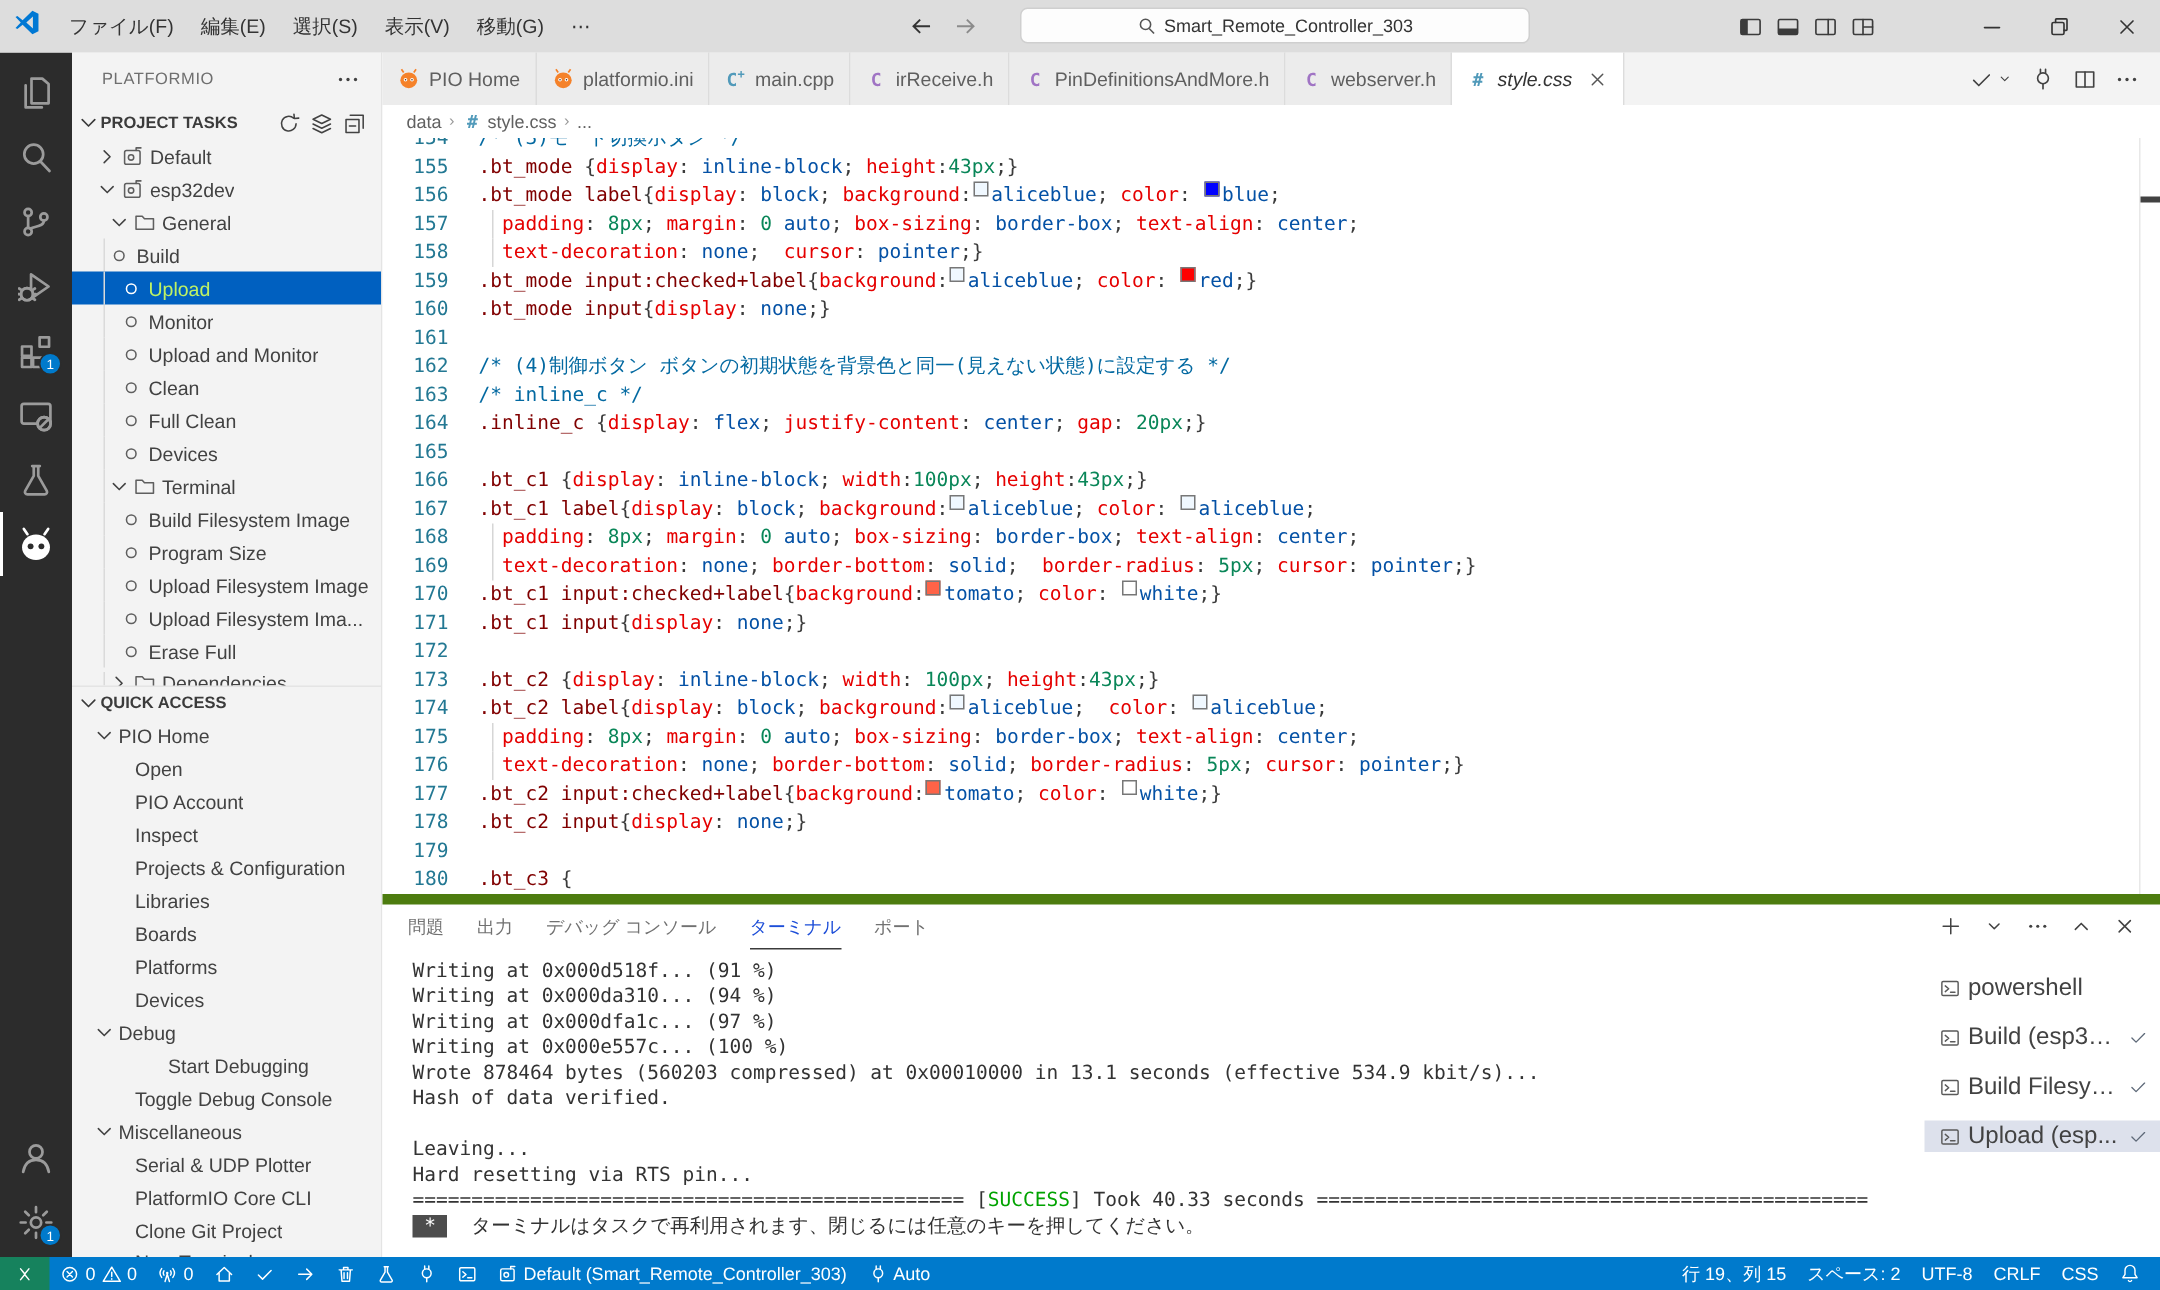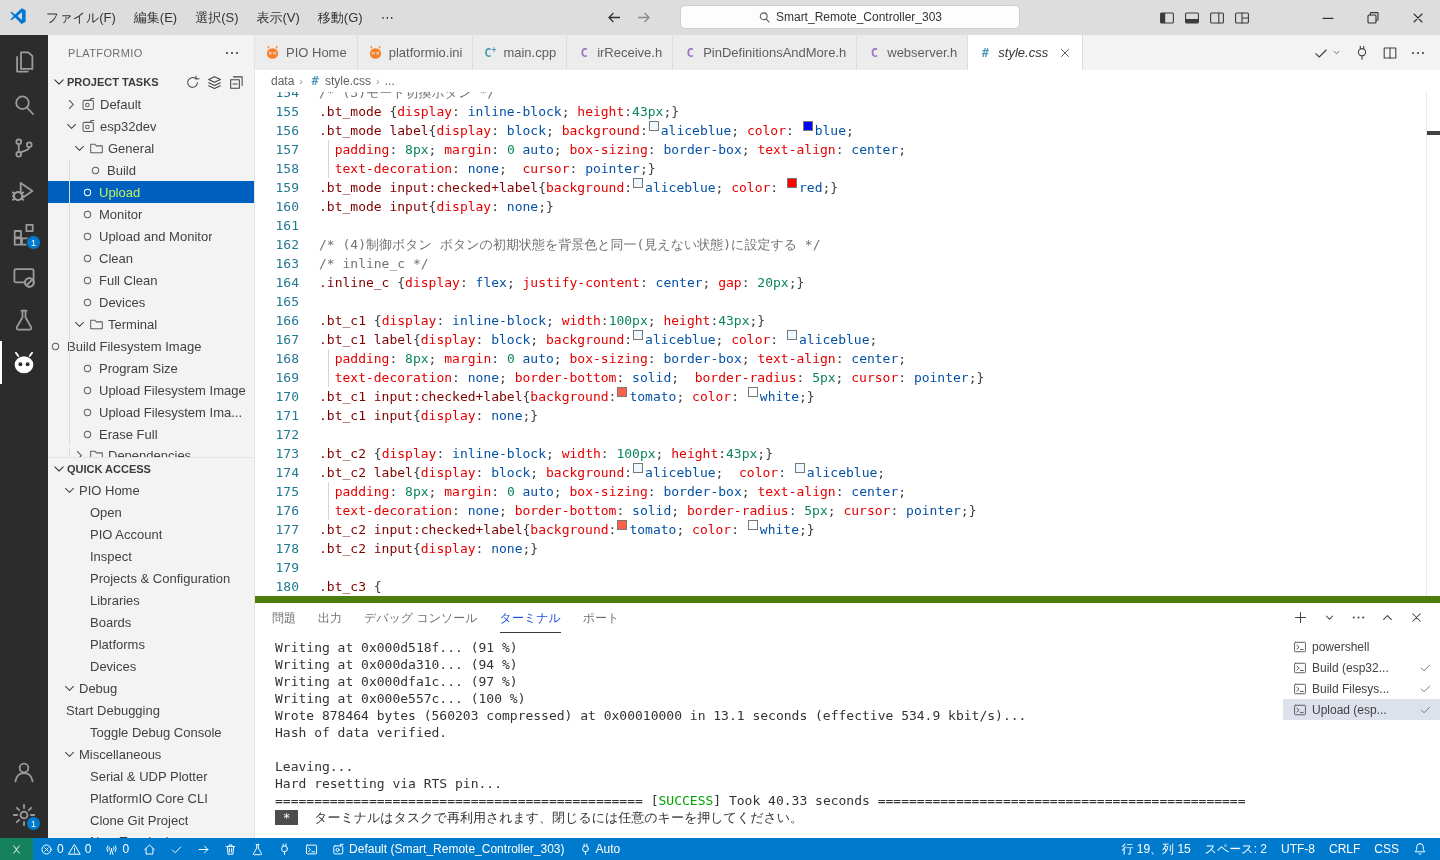--- a/index.html
+++ b/index.html
@@ -57,37 +57,37 @@
 
   .breadcrumb { height:22px; flex:none; display:flex; align-items:center; padding-left:16px; gap:5px; font-size:12px; color:#616161; }
   .bc-sep { color:#9a9a9a; font-size:11px; }
 
   .code-wrap { flex:1; position:relative; overflow:hidden; font-family:"DejaVu Sans Mono","Liberation Mono",monospace; font-size:13px; }
   .code-lines { margin-top:-9px; padding-left:6px; }
   .cl { display:flex; height:19px; line-height:19px; white-space:pre; position:relative; }
   .ln { width:38px; text-align:right; color:#237893; margin-right:20px; flex:none; }
   .cl.guided::before { content:''; position:absolute; left:67px; top:0; height:19px; border-left:1px solid #d6d6d6; }
   .tk-s { color:#800000; } .tk-k { color:#e50000; } .tk-v { color:#0451a5; }
-  .tk-n { color:#098658; } .tk-p { color:#3b3b3b; } .tk-c { color:#737373; }
+  .tk-n { color:#098658; } .tk-p { color:#3b3b3b; } .tk-c { color:#0369a1; }
   .swatch { display:inline-block; width:10px; height:10px; border:1px solid #777; margin:0 2px 0 1px; vertical-align:-1px; }
   .overview-ruler { position:absolute; right:13px; top:0; bottom:0; width:1px; background:#e8e8e8; }
   .ruler-mark { position:absolute; right:0; top:39px; width:13px; height:4px; background:#424242; }
 
   
   .panel { height:242px; flex:none; border-top:7px solid #4d7c0f; display:flex; flex-direction:column; position:relative; background:#fff; }
   .panel-tabs { height:30px; flex:none; display:flex; align-items:stretch; gap:22px; padding-left:17px; font-size:12px; color:#717171; }
   .panel-tab { display:flex; align-items:center; }
   .panel-tab.active { color:#1d4ed8; box-shadow:inset 0 -1px 0 #3b3b3b; }
   .panel-actions { position:absolute; right:16px; top:7px; display:flex; gap:14px; color:#424242; }
   .panel-body { flex:1; display:flex; min-height:0; }
   .term { flex:1; padding:6px 8px 0 20px; font-family:"DejaVu Sans Mono","Liberation Mono",monospace; font-size:13px; line-height:17px; color:#333; white-space:pre; overflow:hidden; }
   .t-g { color:#00a300; }
   .t-inv { background:#4d4d4d; color:#fff; }
   .term-side { width:157px; flex:none; padding-top:3px; }
-  .ts-row { height:21px; display:flex; align-items:center; gap:5px; padding:0 8px 0 10px; font-size:12px; color:#424242; white-space:nowrap; }
+  .ts-row { height:21px; display:flex; align-items:center; gap:5px; padding:0 8px 0 10px; font-size:16px; color:#424242; white-space:nowrap;margin-top:12px; }
   .ts-row.selected { background:#dde1ec; }
   .ts-icon { color:#5a5a5a; flex:none; }
   .ts-check { margin-left:auto; color:#5f6a79; flex:none; }
   .ts-label { overflow:hidden; text-overflow:ellipsis; }
 
   
   .statusbar { height:22px; background:#007acc; color:#fff; display:flex; align-items:center; font-size:12px; }
   .sb-remote { width:33px; height:22px; background:#16825d; display:flex; align-items:center; justify-content:center; flex:none; }
   .sb-item { display:flex; align-items:center; gap:4px; padding:0 7px; height:22px; white-space:nowrap; }
   .sb-seg { display:flex; align-items:center; gap:3px; }
@@ -352,21 +352,21 @@
               <path d="M3.8 5.8 8 10l4.2-4.2"></path>
             </svg>
           </span>
           <span class="ticon">
             <svg class="ic" width="15" height="15" viewBox="0 0 16 16" fill="none" stroke="currentColor" stroke-width="1.1" stroke-linecap="round" stroke-linejoin="round">
               <path d="M1.8 3.4h4.4l1.6 1.8h6.4v7.4H1.8z"></path>
             </svg>
           </span>
           <span class="tlabel">General</span>
         </div>
-        <div class="tree-row" style="padding-left:40px">
+        <div class="tree-row" style="padding-left:24px">
       <span class="tree-guide"></span>
       <span class="ticon">
             <svg class="ic" width="15" height="15" viewBox="0 0 16 16" fill="none" stroke="currentColor" stroke-width="1.1" stroke-linecap="round" stroke-linejoin="round">
               <circle cx="8" cy="8" r="3.4"></circle>
             </svg>
           </span>
           <span class="tlabel">Build</span>
         </div>
         <div class="tree-row selected" style="padding-left:32px">
       <span class="tree-guide"></span>
@@ -429,21 +429,21 @@
               <path d="M3.8 5.8 8 10l4.2-4.2"></path>
             </svg>
           </span>
           <span class="ticon">
             <svg class="ic" width="15" height="15" viewBox="0 0 16 16" fill="none" stroke="currentColor" stroke-width="1.1" stroke-linecap="round" stroke-linejoin="round">
               <path d="M1.8 3.4h4.4l1.6 1.8h6.4v7.4H1.8z"></path>
             </svg>
           </span>
           <span class="tlabel">Terminal</span>
         </div>
-        <div class="tree-row" style="">
+        <div class="tree-row" style="padding-left:32px">
       <span class="tree-guide"></span>
       <span class="ticon">
             <svg class="ic" width="15" height="15" viewBox="0 0 16 16" fill="none" stroke="currentColor" stroke-width="1.1" stroke-linecap="round" stroke-linejoin="round">
               <circle cx="8" cy="8" r="3.4"></circle>
             </svg>
           </span>
           <span class="tlabel">Build Filesystem Image</span>
         </div>
         <div class="tree-row" style="padding-left:32px">
       <span class="tree-guide"></span>
@@ -548,21 +548,21 @@
         </div>
         <div class="tree-row" style="padding-left:14px">
 
       <span class="tchev">
             <svg class="ic" width="15" height="15" viewBox="0 0 16 16" fill="none" stroke="currentColor" stroke-width="1.1" stroke-linecap="round" stroke-linejoin="round">
               <path d="M3.8 5.8 8 10l4.2-4.2"></path>
             </svg>
           </span>
           <span class="tlabel">Debug</span>
         </div>
-        <div class="tree-row" style="padding-left:18px">
+        <div class="tree-row" style="padding-left:64px">
 
       <span class="tlabel">Start Debugging</span>
         </div>
         <div class="tree-row" style="padding-left:42px">
 
       <span class="tlabel">Toggle Debug Console</span>
         </div>
         <div class="tree-row" style="padding-left:14px">
 
       <span class="tchev">

